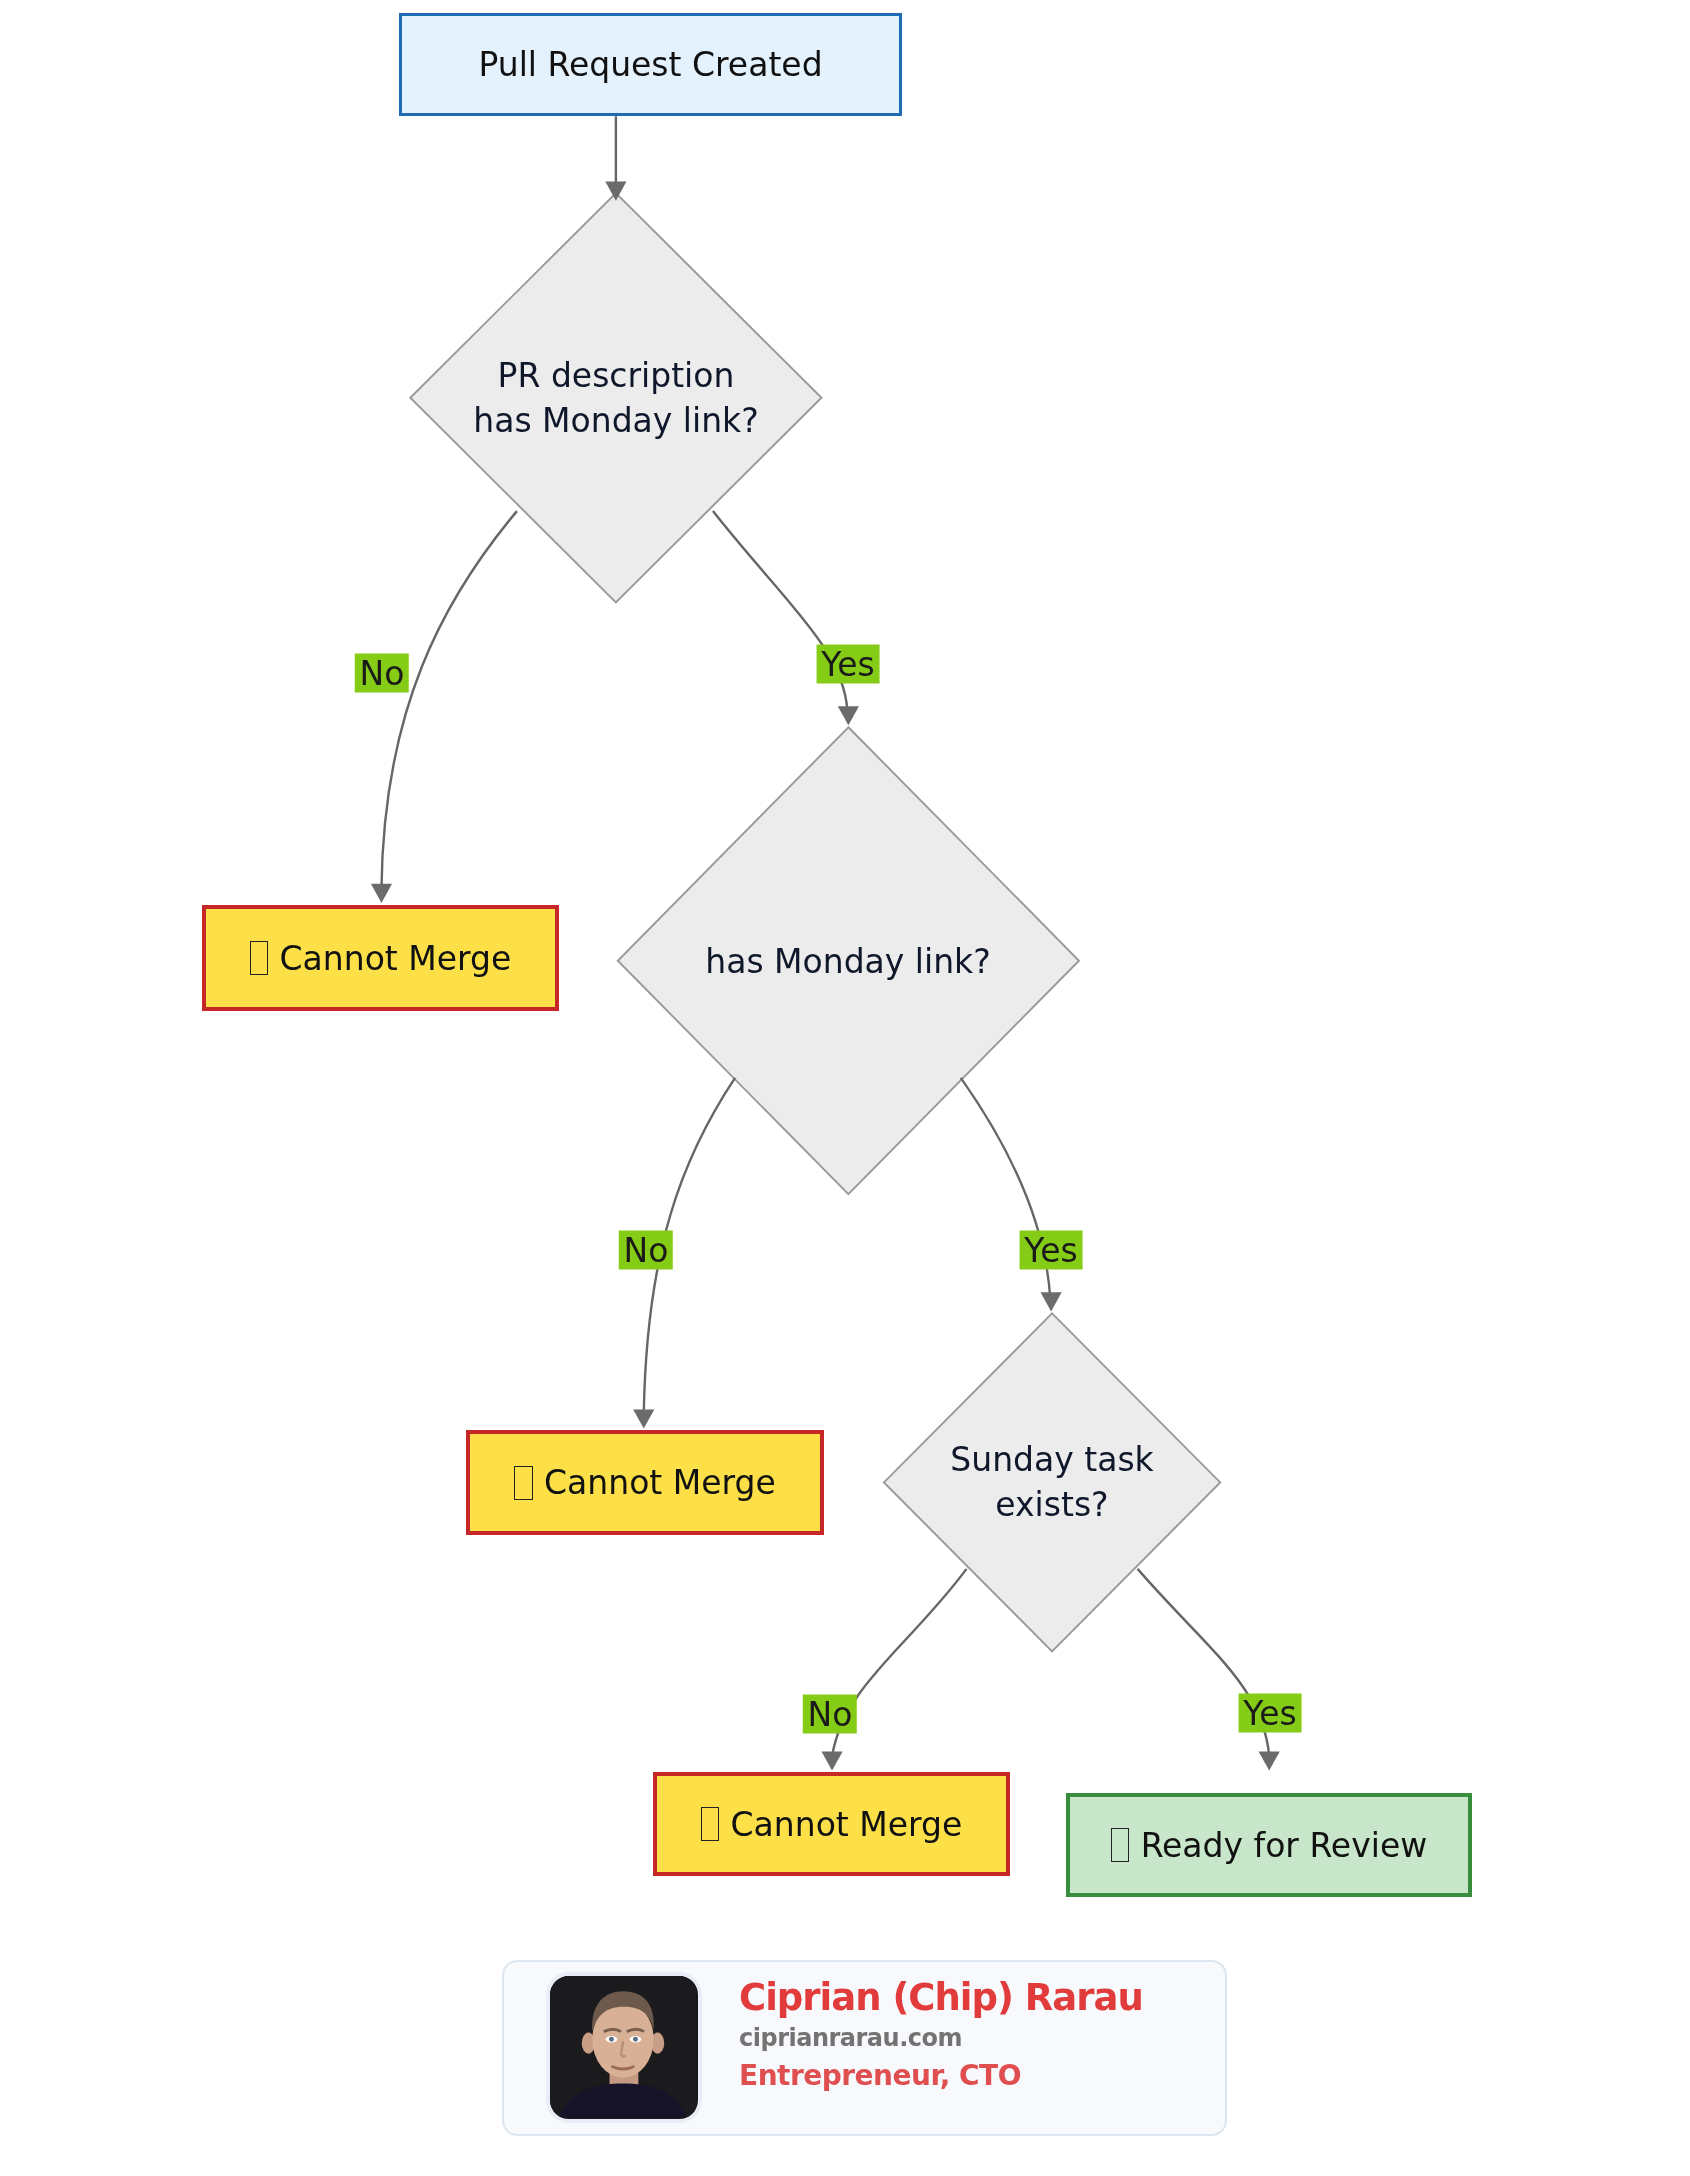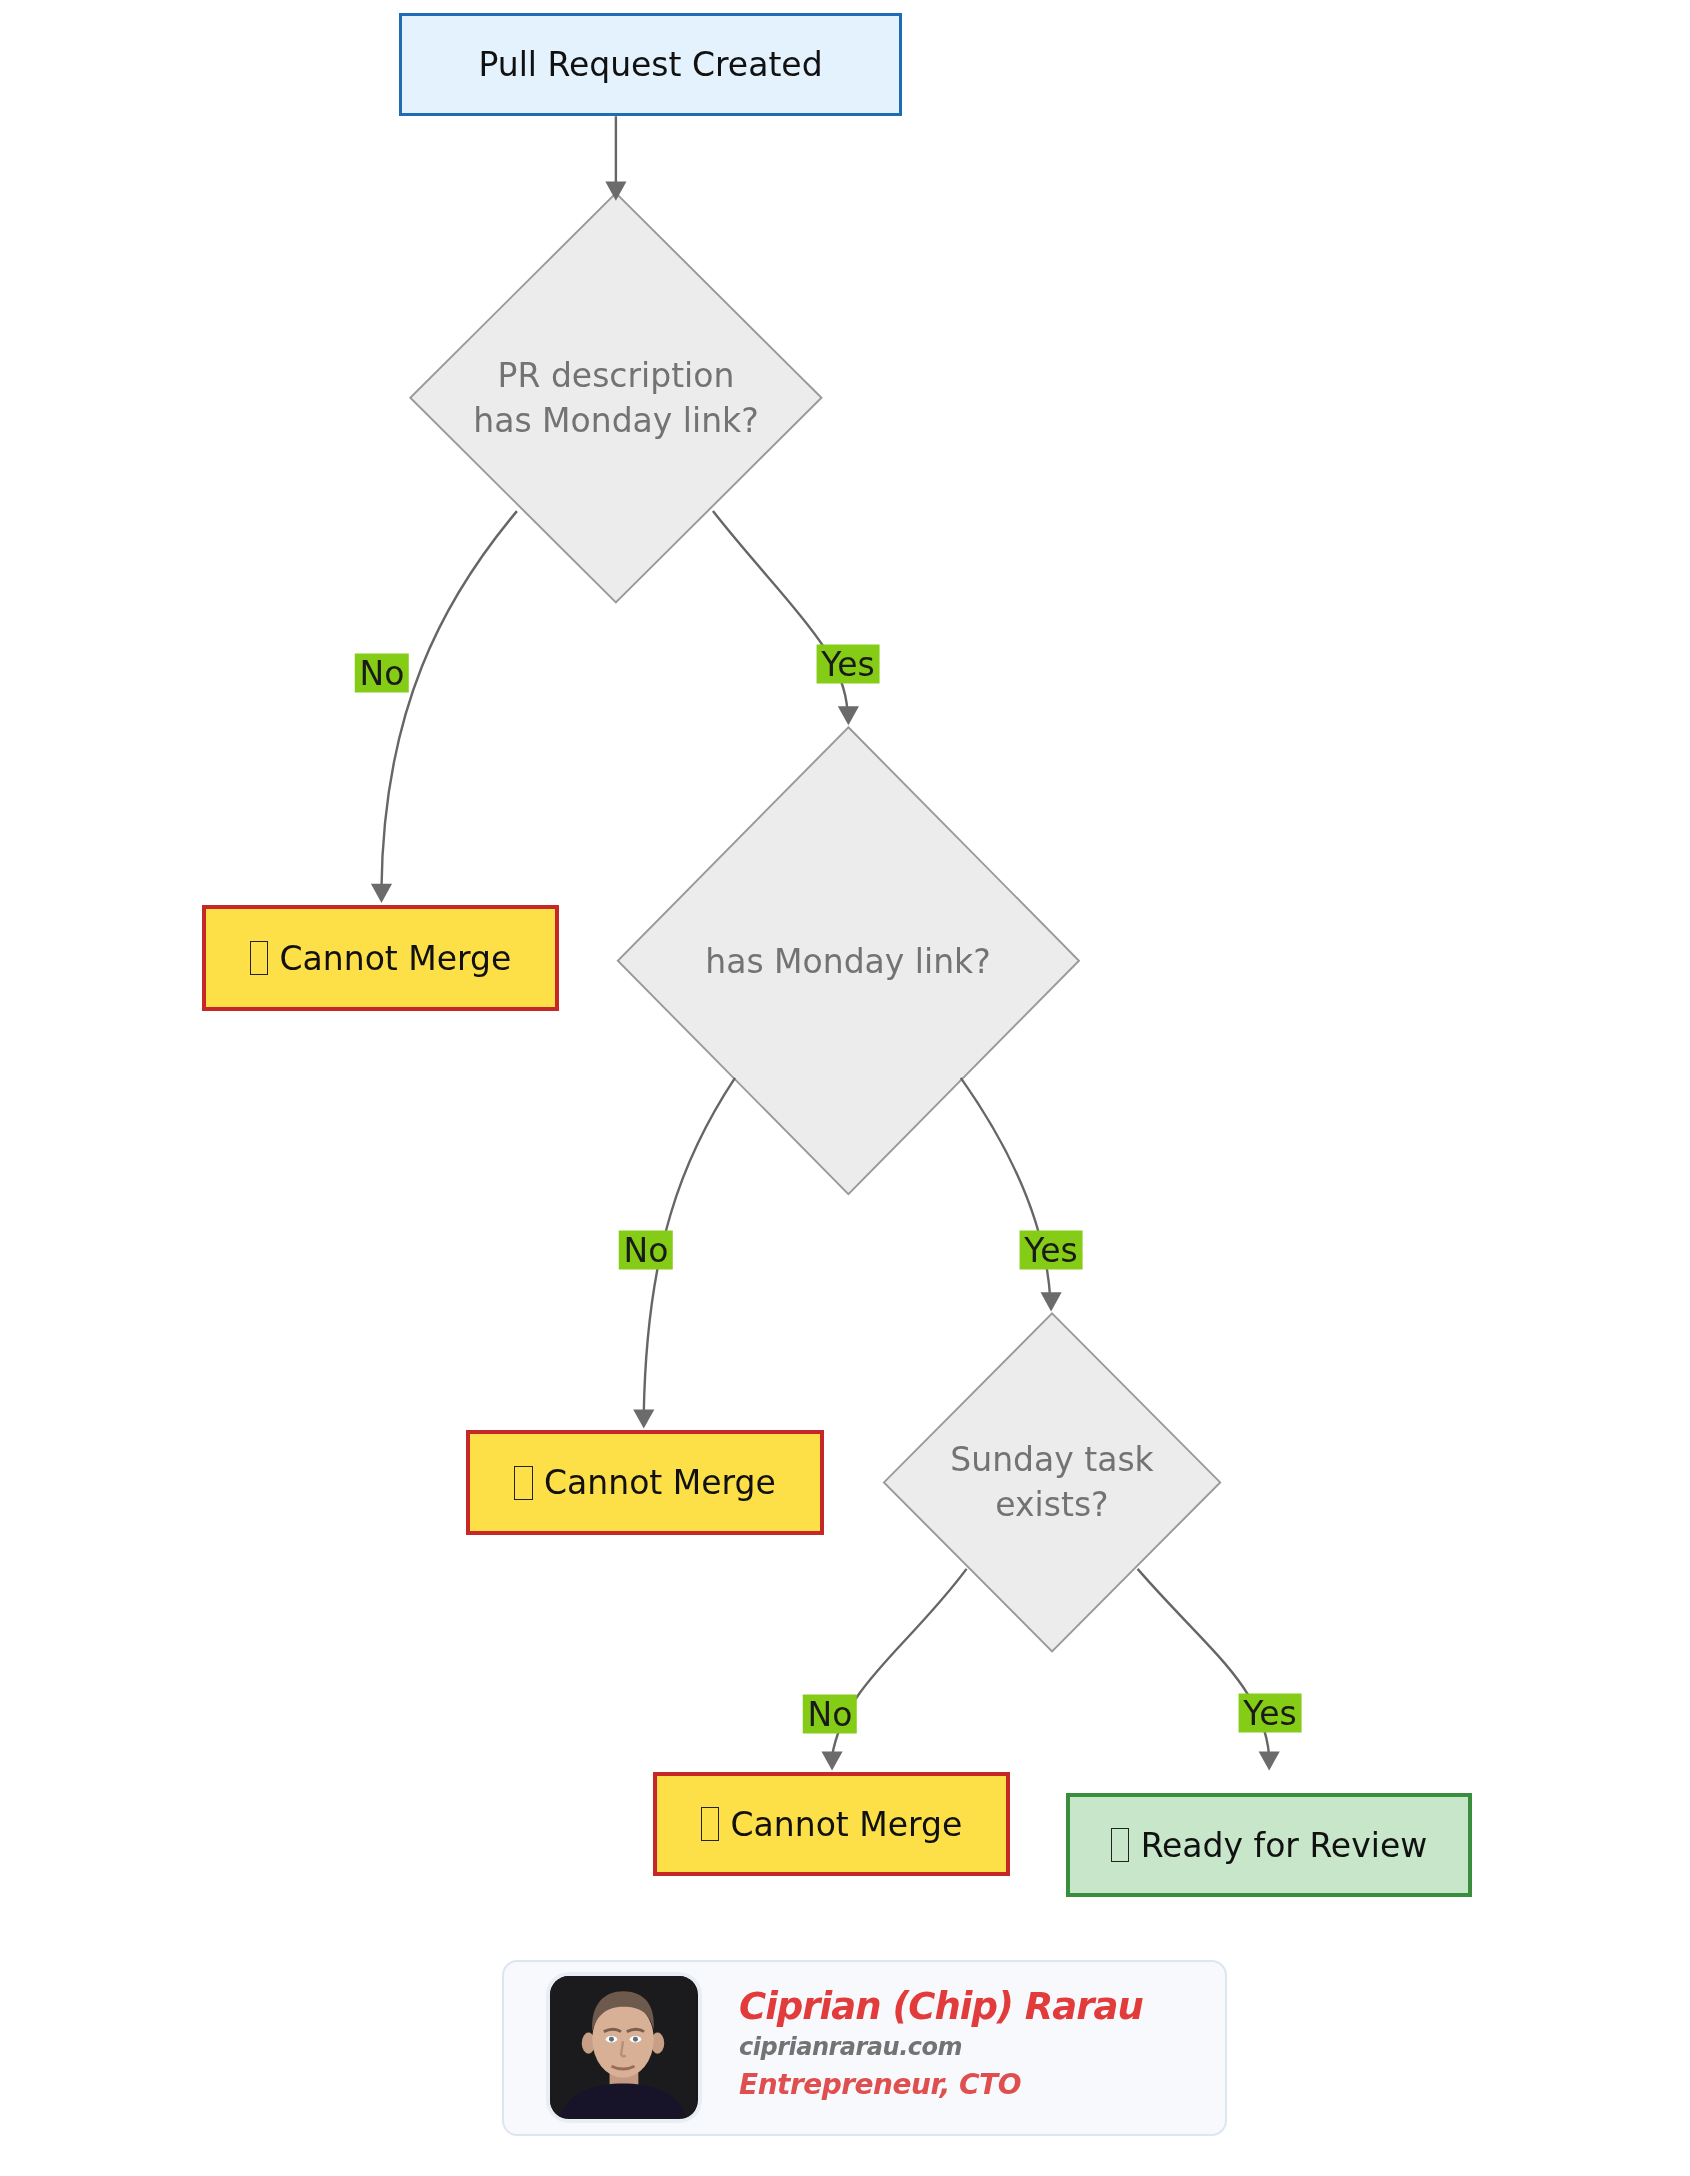--- a/index.html
+++ b/index.html
@@ -19,21 +19,21 @@
     text-align:center;
   }
   .rect-node{border-style:solid;}
   .start-node{background:#e3f2fd;border:3.8px solid #1f6cb5;}
   .fail-node{background:#fde047;border:4.8px solid #c62828;}
   .ok-node{background:#c8e6c9;border:4.8px solid #388e3c;margin-top:19px;}
   .diamond-text{
     position:absolute;
     display:flex;flex-direction:column;align-items:center;justify-content:center;
     transform:translate(-50%,-50%);
-    font-size:33px;line-height:45px;color:#737373;text-align:center;
+    font-size:33px;line-height:45px;color:#0f172a;text-align:center;
     white-space:nowrap;
   }
   .edge-label{
     position:absolute;
     transform:translate(-50%,-50%);
     font-size:33px;color:#1a1a1a;
     background:#84cc16;padding:0 4.8px;
     white-space:nowrap;
   }
   .tofu{
@@ -54,21 +54,21 @@
   }
   .avatar{
     position:absolute;left:42px;top:9.6px;
     width:156px;height:151px;
     border-radius:23px;
     border:4.8px solid #e9eef6;
     box-sizing:border-box;
     overflow:hidden;
     background:#18181a;
   }
-  .card-text{position:absolute;left:235px;top:23px;font-style:italic;}
+  .card-text{position:absolute;left:235px;top:14px;}
   .card-name{
     font-size:37px;font-weight:bold;color:#e23b3b;
     letter-spacing:-1px;line-height:44px;white-space:nowrap;
   }
   .card-site{
     font-size:24px;font-weight:bold;color:#737373;
     letter-spacing:-0.5px;line-height:37px;white-space:nowrap;
   }
   .card-title{
     font-size:28px;font-weight:bold;color:#df4f4f;

